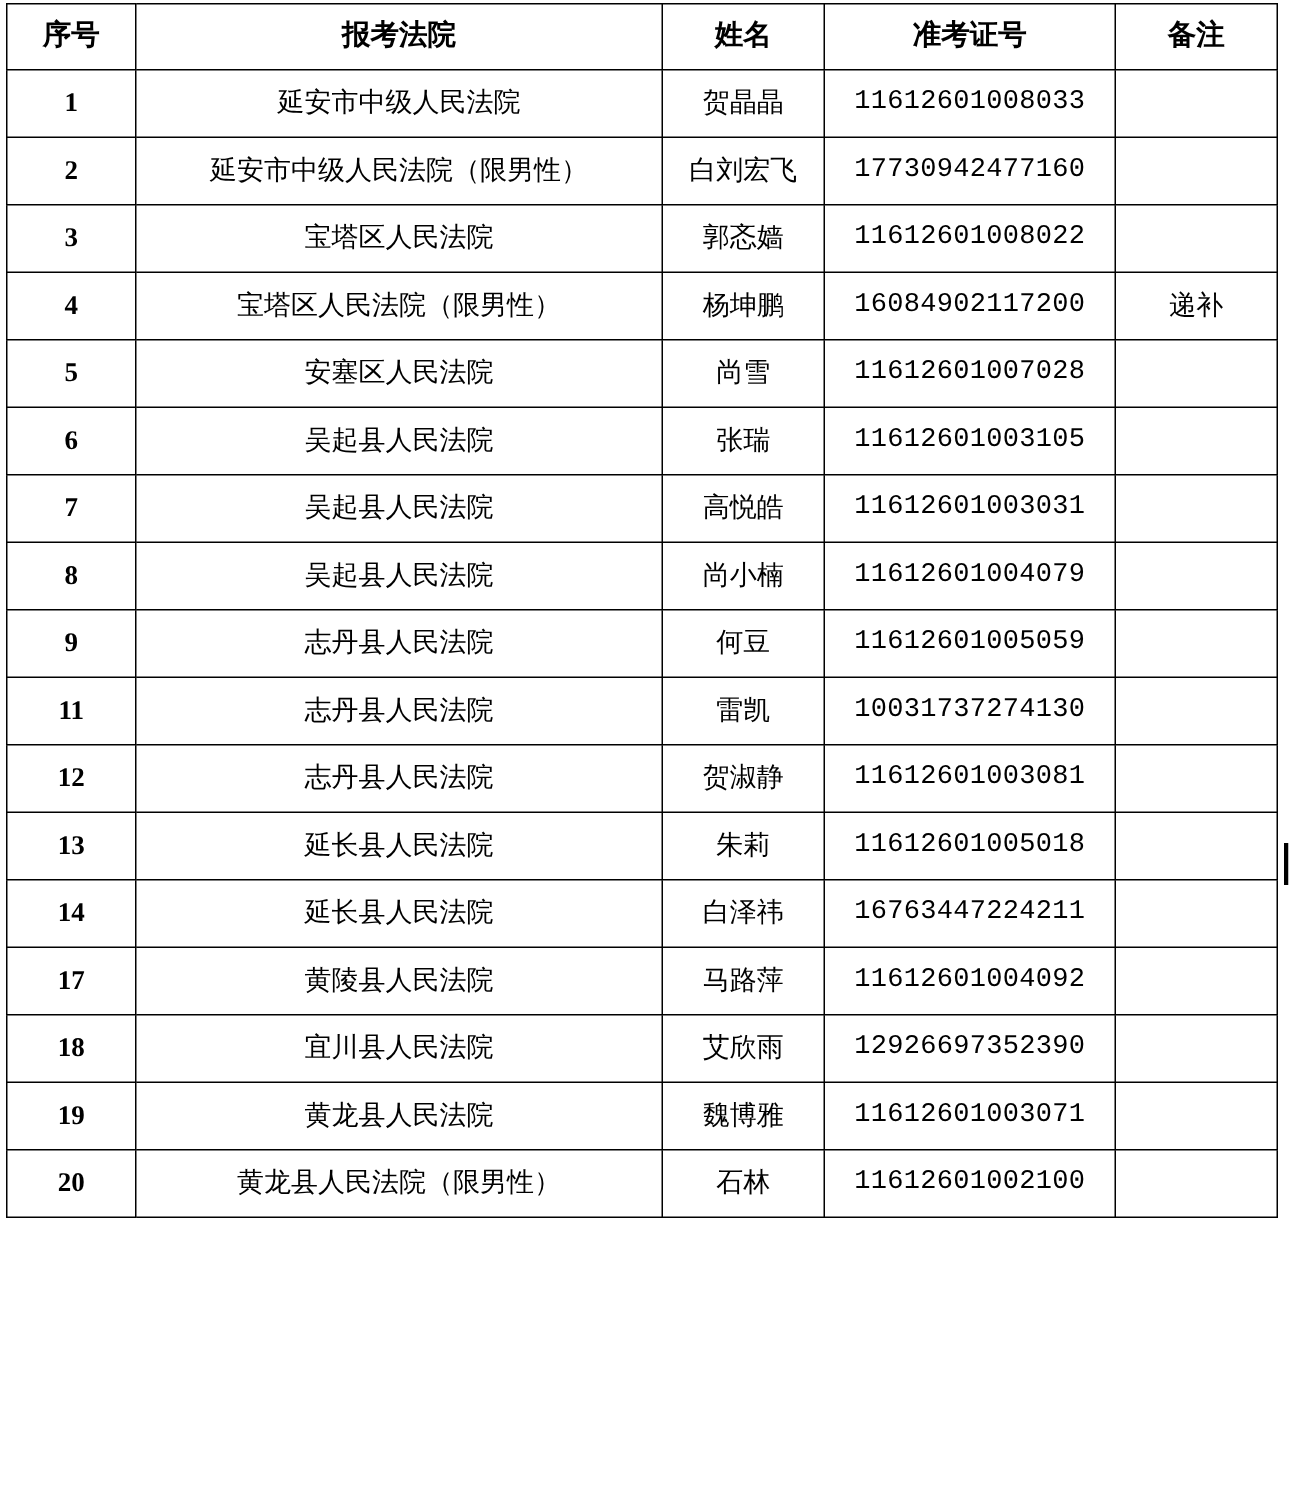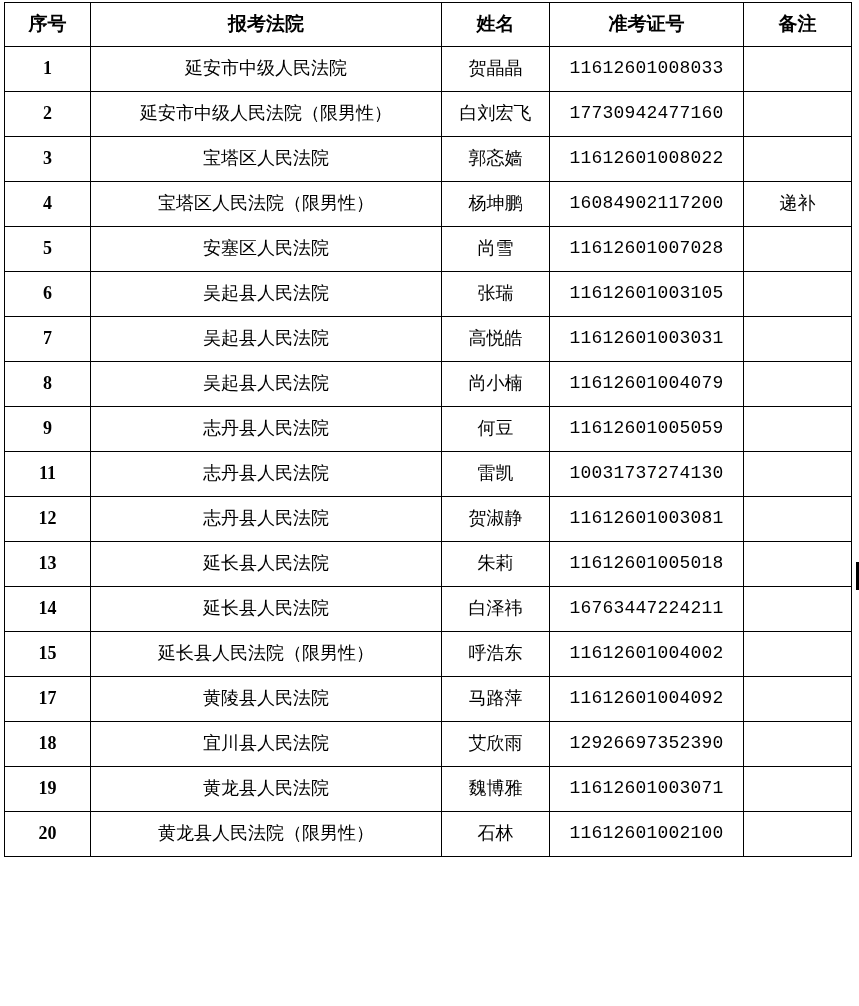--- a/index.html
+++ b/index.html
@@ -178,27 +178,20 @@
           <td class="note"></td>
         </tr>
         <tr>
           <td class="idx">14</td>
           <td class="court">延长县人民法院</td>
           <td class="name">白泽祎</td>
           <td class="ticket">16763447224211</td>
           <td class="note"></td>
         </tr>
         <tr>
-          <td class="idx">15</td>
-          <td class="court">延长县人民法院（限男性）</td>
-          <td class="name">呼浩东</td>
-          <td class="ticket">11612601004002</td>
-          <td class="note"></td>
-        </tr>
-        <tr>
           <td class="idx">17</td>
           <td class="court">黄陵县人民法院</td>
           <td class="name">马路萍</td>
           <td class="ticket">11612601004092</td>
           <td class="note"></td>
         </tr>
         <tr>
           <td class="idx">18</td>
           <td class="court">宜川县人民法院</td>
           <td class="name">艾欣雨</td>

